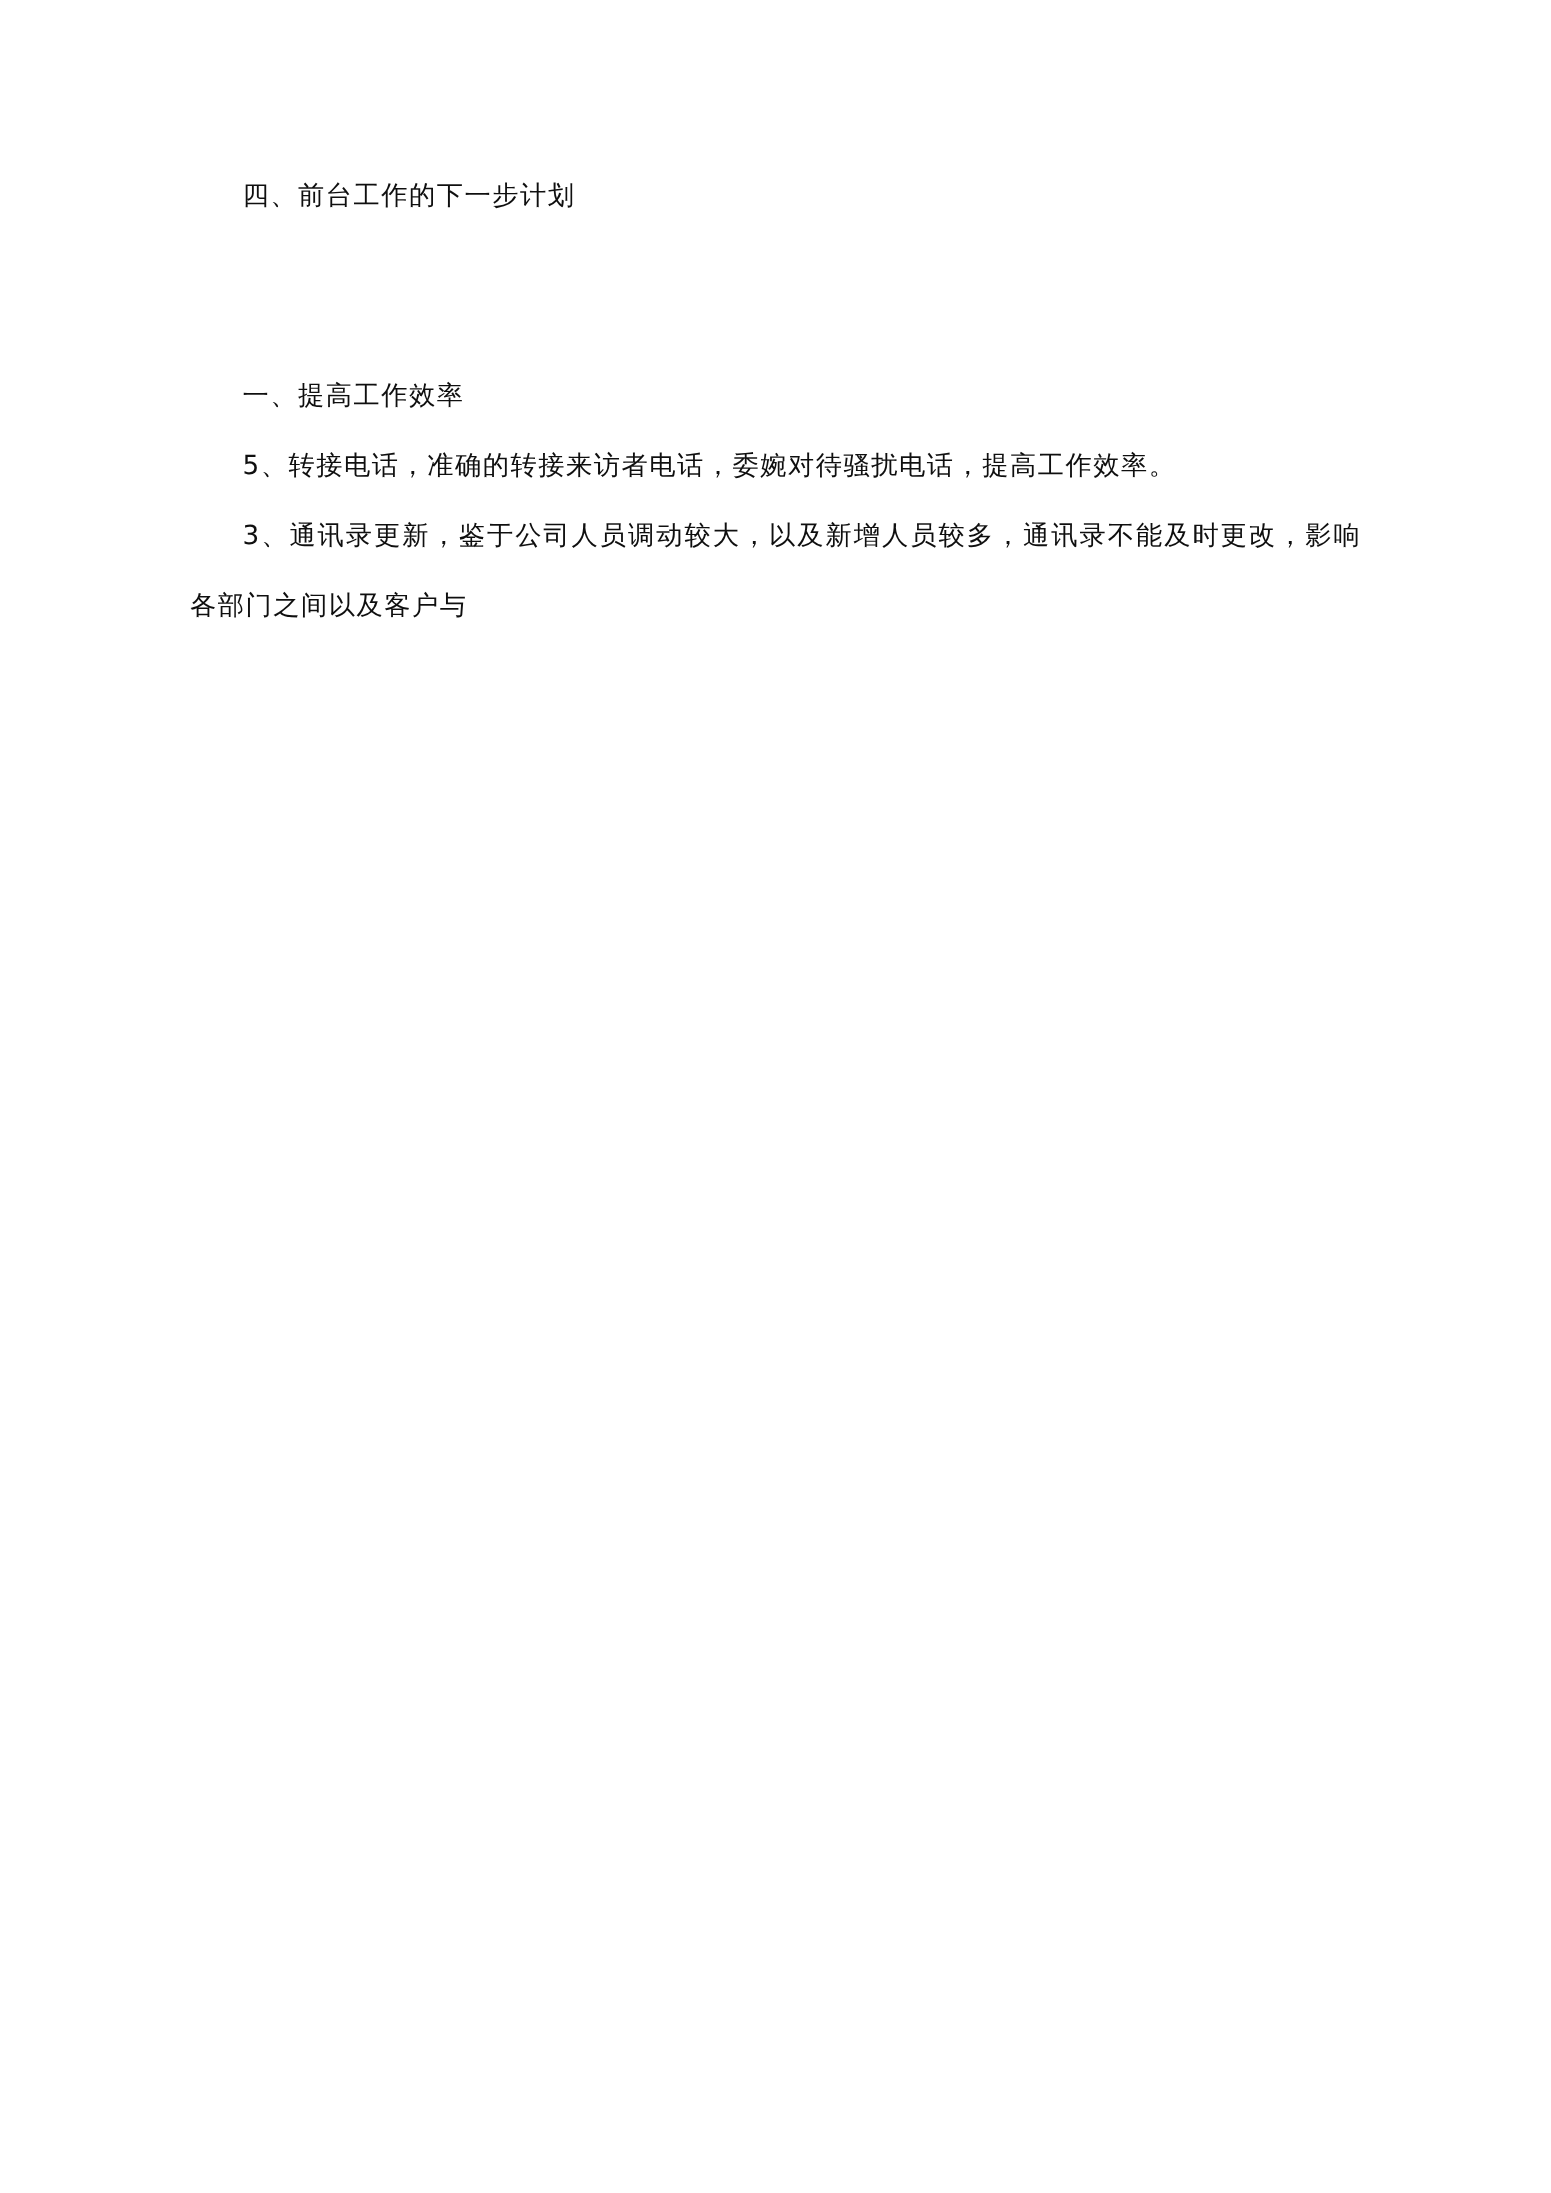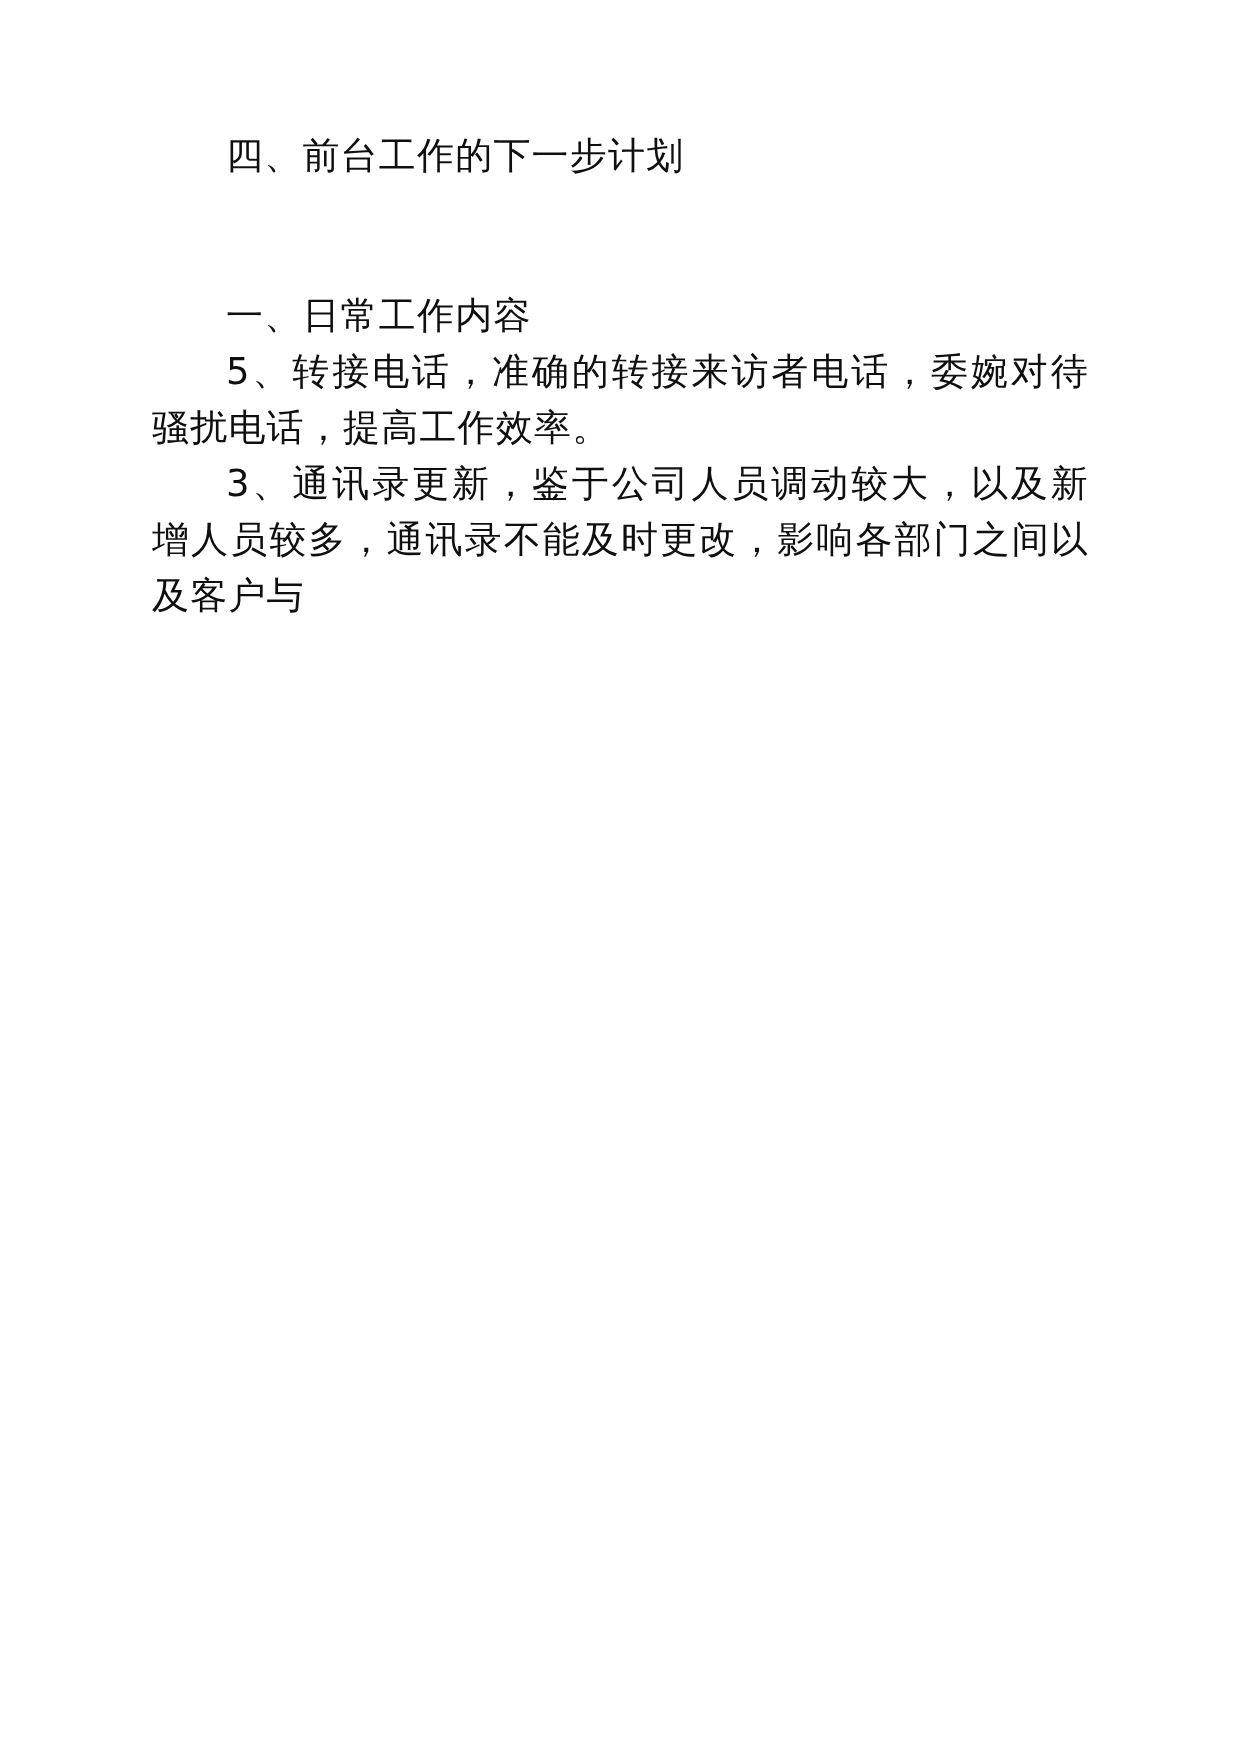--- a/index.html
+++ b/index.html
@@ -15,21 +15,21 @@
     color: #0f0f0f;
   }
   .page {
     width: 1241px;
     min-height: 1754px;
     box-sizing: border-box;
     padding: 128px 152px 60px 152px;
     background: #ffffff;
   }
   .doc-body {
-    font-size: 37px;
+    font-size: 21px;
     line-height: 56px;
     letter-spacing: 1.2px;
     text-align: justify;
     text-justify: inter-ideograph;
   }
   p {
     margin: 0;
   }
   .para {
     text-indent: 2em;
@@ -48,21 +48,21 @@
   <div class="doc-body">
 
     <p class="heading">四、前台工作的下一步计划</p>
 
 
 
     <div class="gap-large"></div>
 
 
 
-    <p class="para">一、日常工作内容</p>
+    <p class="para">一、提高工作效率</p>
 
     <p class="para">5、转接电话，准确的转接来访者电话，委婉对待骚扰电话，提高工作效率。</p>
 
 
     <p class="para">3、通讯录更新，鉴于公司人员调动较大，以及新增人员较多，通讯录不能及时更改，影响各部门之间以及客户与</p>
 
   </div>
 </div>
 
 </body></html>

